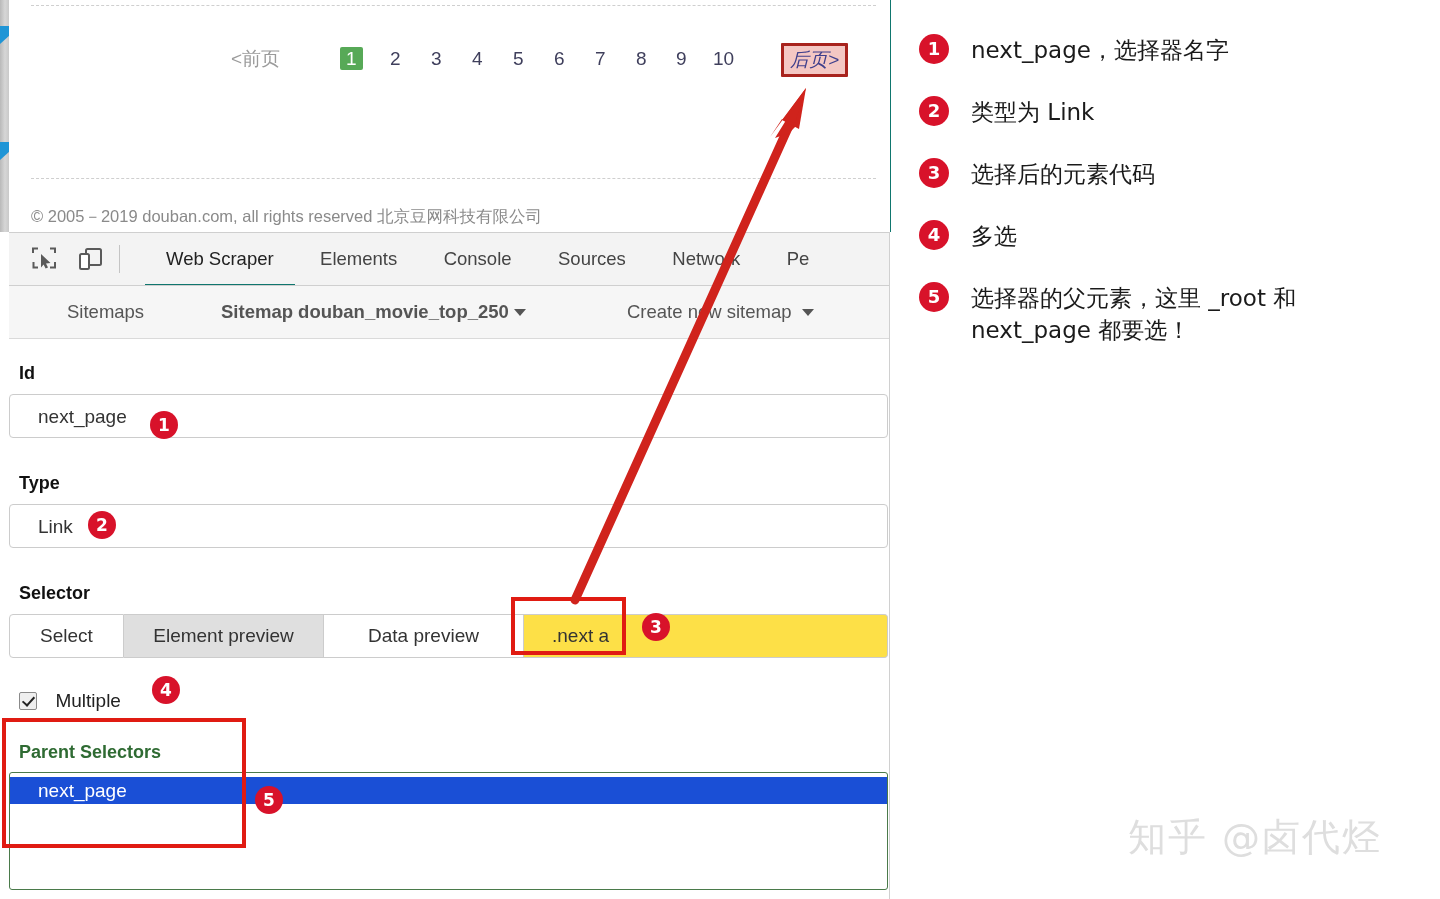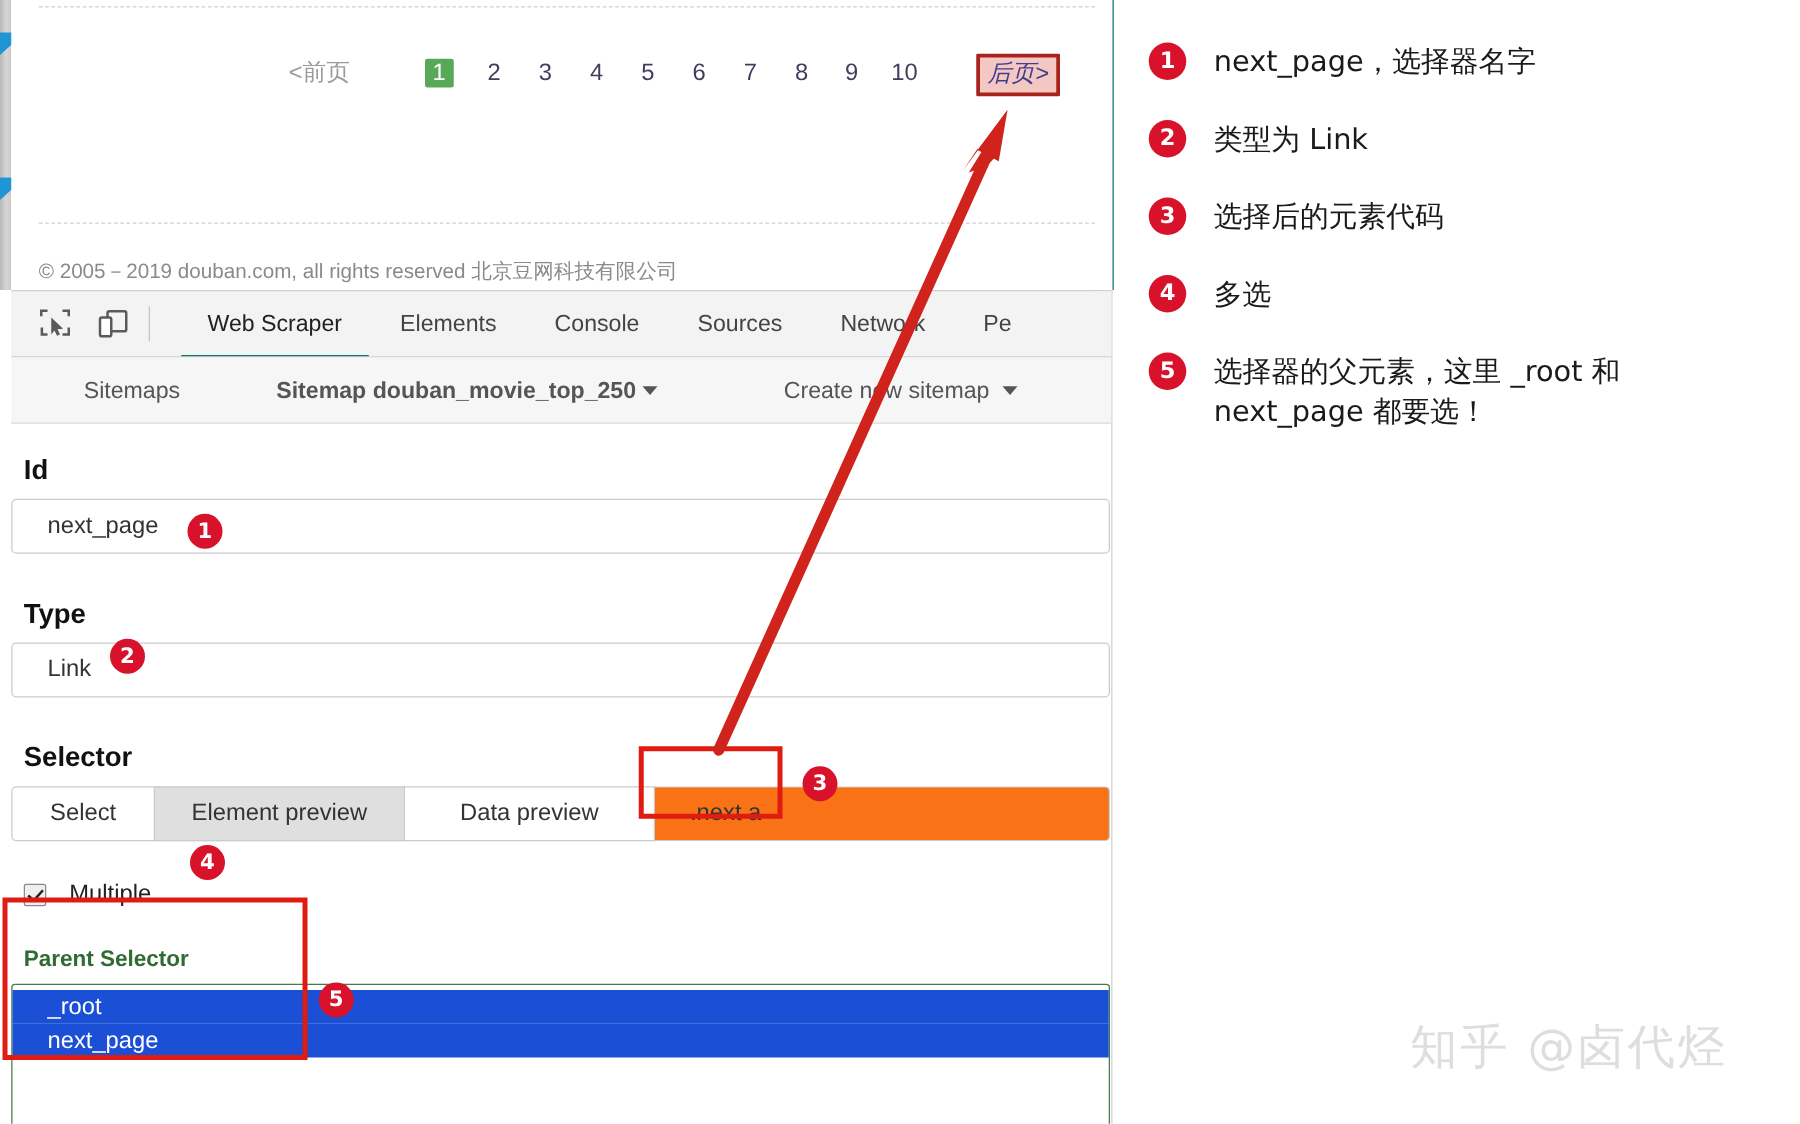--- a/index.html
+++ b/index.html
@@ -54,34 +54,34 @@
     color:#555;cursor:pointer;white-space:nowrap;}
   #ws-nav-sitemaps{left:58px;}
   #ws-nav-sitemap{left:212px;font-weight:bold;}
   #ws-nav-create{left:618px;}
   .caret{display:inline-block;margin-left:5px;border-left:6px solid transparent;
     border-right:6px solid transparent;border-top:7px solid #555;vertical-align:middle;
     position:relative;top:-1px;}
   
   #ws-form{position:relative;padding:0 0 0 0;}
   .fgroup{position:relative;}
-  .flabel{font-size:22px;font-weight:bold;color:#111;padding-left:10px;}
+  .flabel{font-size:18px;font-weight:bold;color:#111;padding-left:10px;}
   .finput{box-sizing:border-box;width:879px;height:44px;border:1px solid #cccccc;
     border-radius:4px;background:#fff;font-size:19px;color:#333;line-height:42px;
     padding-left:28px;position:relative;}
   .finput .val{display:inline-block;vertical-align:middle;}
   
   .input-group{display:flex;width:879px;height:44px;box-sizing:border-box;}
   .ig-btn{height:44px;line-height:42px;font-size:19px;color:#333;text-align:center;
     border:1px solid #cccccc;box-sizing:border-box;background:#fff;cursor:pointer;}
   .ig-btn.first{border-radius:4px 0 0 4px;width:115px;}
   .ig-btn.mid{border-left:0;width:200px;}
   .ig-btn.active{background:#dfdfdf;}
   .ig-field{flex:1;height:44px;line-height:42px;border:1px solid #cccccc;border-left:0;
-    border-radius:0 4px 4px 0;box-sizing:border-box;background:#f97316;
+    border-radius:0 4px 4px 0;box-sizing:border-box;background:#fde047;
     font-size:19px;color:#333;padding-left:28px;}
   
   #multiple-row{position:relative;height:28px;padding-left:10px;}
   .cbx{width:18px;height:18px;border:1px solid #8a8a8a;border-radius:2px;
     background:#efefef;display:inline-block;vertical-align:middle;position:relative;
     box-sizing:border-box;}
   .cbx:after{content:"";position:absolute;left:5px;top:1px;width:5px;height:10px;
     border:solid #222;border-width:0 2.5px 2.5px 0;transform:rotate(42deg);}
   .cbx-label{font-size:19px;color:#222;margin-left:14px;vertical-align:middle;}
   
@@ -217,23 +217,22 @@
         <div class="ig-field">.next a</div>
       </div>
     </div>
 
     <div id="multiple-row" style="margin-top:32px;">
       <span class="cbx"></span>
       <span class="cbx-label">Multiple</span>
     </div>
 
     <div id="parent-block" style="margin-top:24px;">
-      <div id="parent-label">Parent Selector</div>
+      <div id="parent-label">Parent Selectors</div>
       <div id="parent-listbox" style="margin-top:9px;">
-        <div class="opt sel">_root</div>
         <div class="opt sel">next_page</div>
       </div>
     </div>
 
   </div>
 </div>
 
 <div class="badge" style="left:150px;top:411px;">1</div>
 <div class="badge" style="left:88px;top:511px;">2</div>
 <div class="redbox" style="left:511px;top:597px;width:115px;height:58px;"></div>

